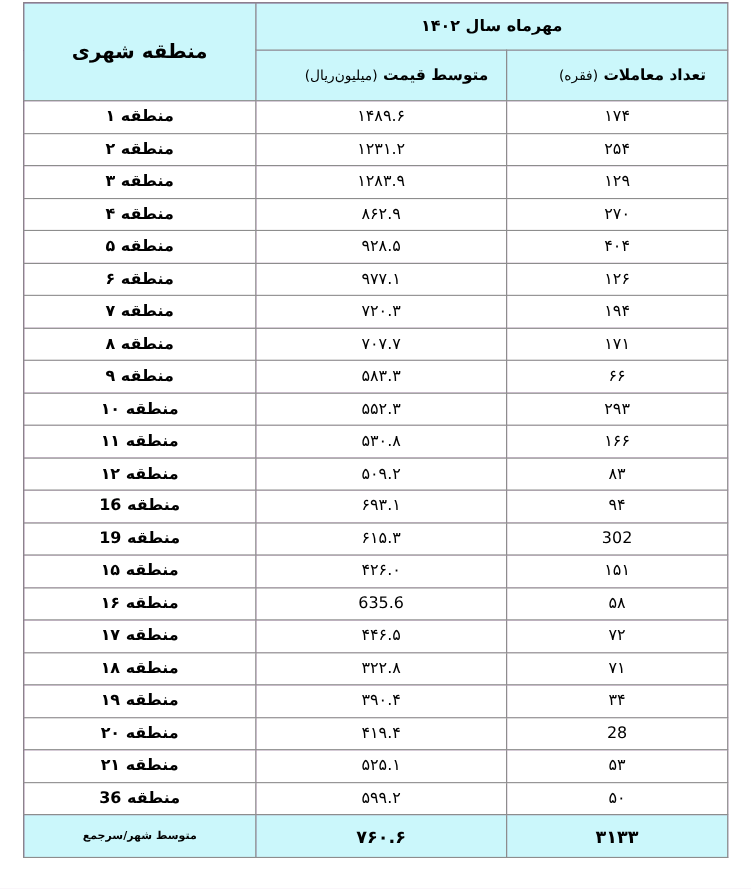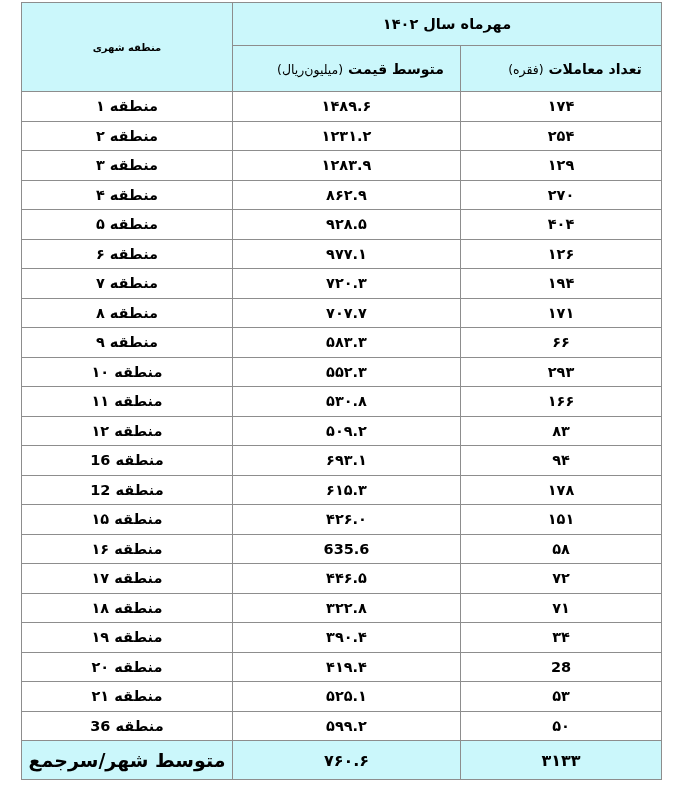--- a/index.html
+++ b/index.html
@@ -40,21 +40,21 @@
   }
 
   
   .hdr-cell {
     background: #cbf7fb;
     font-weight: bold;
     font-size: 14.5px;
   }
   .hdr-region {
     height: 88px;
-    font-size: 10px;
+    font-size: 18px;
   }
   .hdr-period {
     height: 42px;
     font-size: 14.5px;
   }
   .hdr-sub {
     height: 44px;
     font-size: 14px;
   }
   .hdr-sub .unit {
@@ -67,33 +67,33 @@
   .body-row td {
     height: 28.5px;
     background: #ffffff;
     font-size: 14.5px;
   }
   .cell-region {
     font-weight: bold;
     margin-top: 47px;
   }
   .cell-num {
-    font-weight: bold;
+    font-weight: normal;
     font-size: 14.5px;
   }
 
   
   .total-row td {
     height: 38px;
     background: #cbf7fb;
     font-weight: bold;
     font-size: 16px;
   }
   .total-row td.cell-region {
-    font-size: 19px;
+    font-size: 10px;
   }
 </style>
 </head>
 <body>
 
 <table id="stats-table">
   <colgroup>
     <col class="col-count">
     <col class="col-price">
     <col class="col-region">
@@ -174,23 +174,23 @@
         <td class="cell-num">۸۳</td>
         <td class="cell-num">۵۰۹.۲</td>
         <td class="cell-region">منطقه ۱۲</td>
       </tr>
       <tr class="body-row">
         <td class="cell-num">۹۴</td>
         <td class="cell-num">۶۹۳.۱</td>
         <td class="cell-region">منطقه 16</td>
       </tr>
       <tr class="body-row">
-        <td class="cell-num">۱۷۸</td>
+        <td class="cell-num">302</td>
         <td class="cell-num">۶۱۵.۳</td>
-        <td class="cell-region">منطقه 12</td>
+        <td class="cell-region">منطقه 19</td>
       </tr>
       <tr class="body-row">
         <td class="cell-num">۱۵۱</td>
         <td class="cell-num">۴۲۶.۰</td>
         <td class="cell-region">منطقه ۱۵</td>
       </tr>
       <tr class="body-row">
         <td class="cell-num">۵۸</td>
         <td class="cell-num">635.6</td>
         <td class="cell-region">منطقه ۱۶</td>

